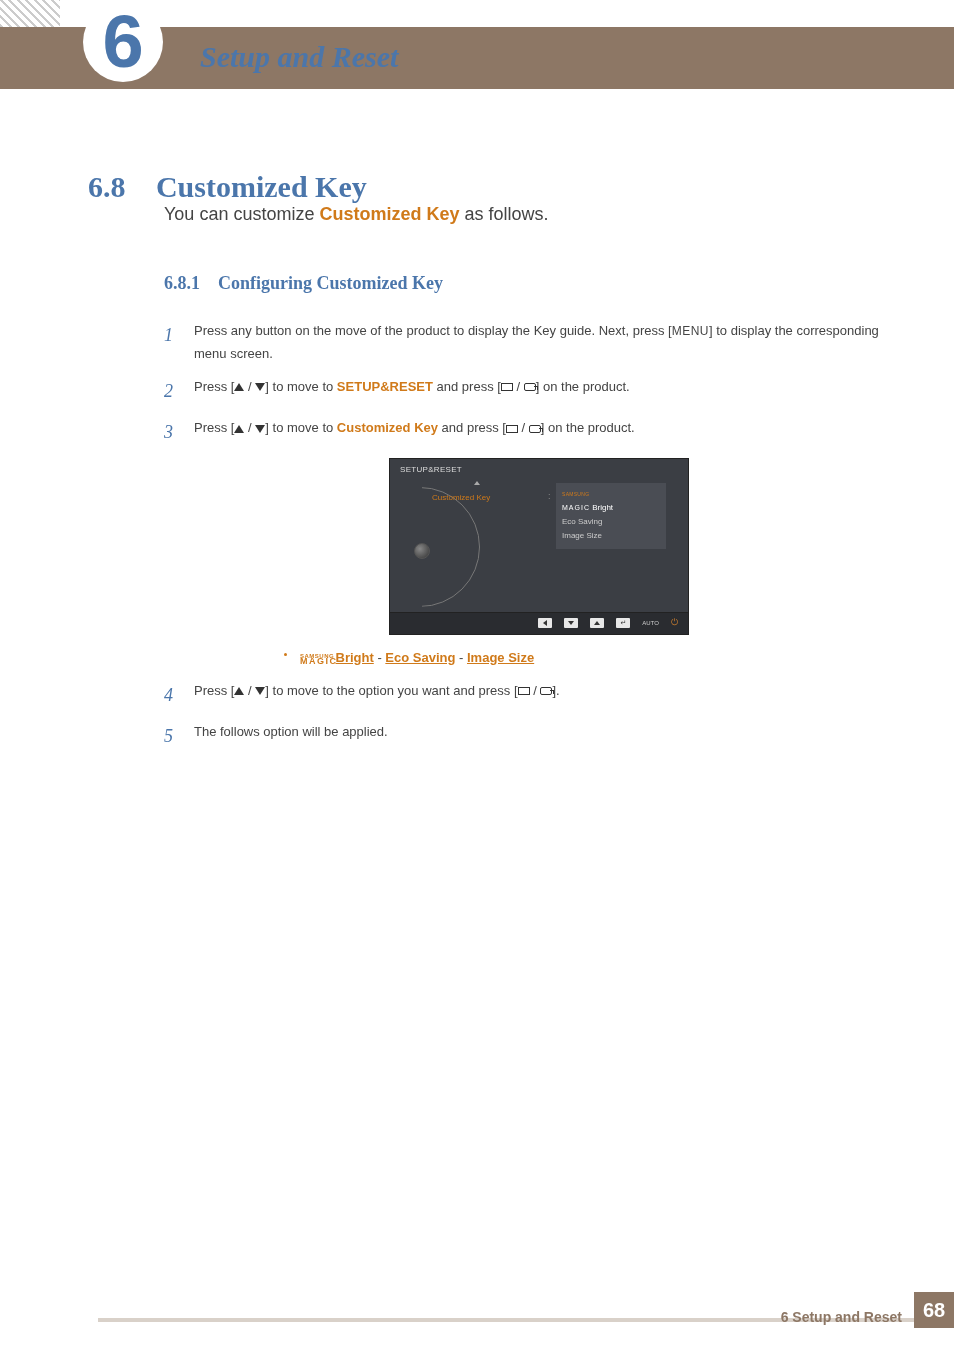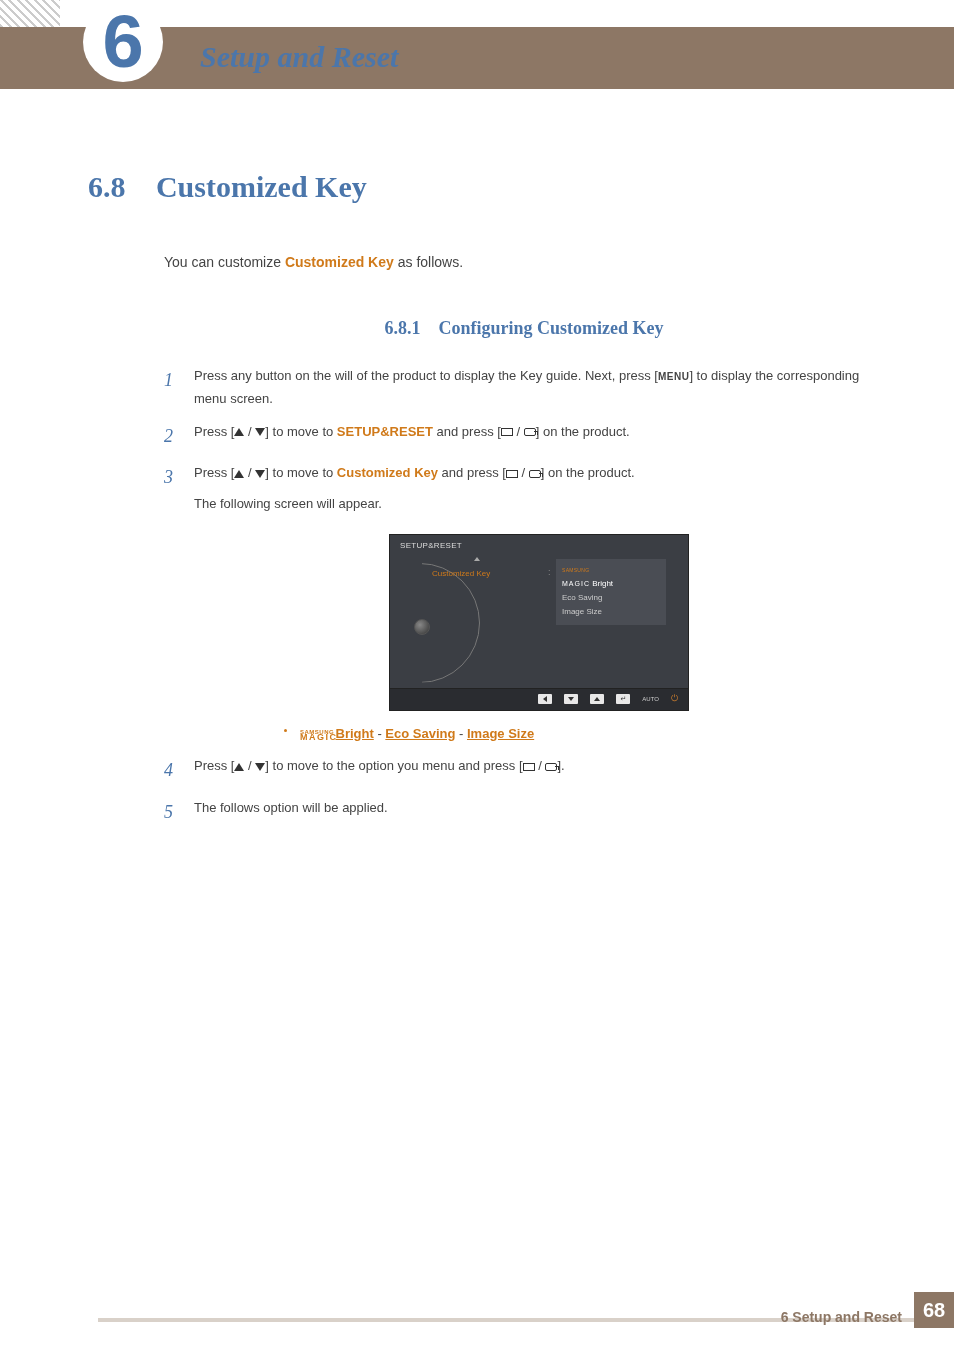--- a/index.html
+++ b/index.html
@@ -70,34 +70,32 @@
   }
   .sec-title {
     font-family: Georgia, serif;
     font-size: 30px;
     font-weight: bold;
     color: #4b76ab;
     display: inline-block;
     margin-left: 26px;
   }
   .intro {
-    margin-top: 50px;
     margin-left: 76px;
-    font-size: 14px;
+    font-size: 18px;
     color: #444;
   }
   .highlight { color: #d07a1a; font-weight: bold; }
   .subsec {
     margin-top: 48px;
     margin-left: 76px;
     font-family: Georgia, serif;
     font-size: 18px;
     font-weight: bold;
     color: #4b76ab;
-    text-align: center;
   }
   .subsec .subnum { margin-right: 18px; }
   .steps {
     margin-top: 26px;
     margin-left: 76px;
   }
   .step {
     display: flex;
     margin-bottom: 10px;
     font-size: 13px;
@@ -106,21 +104,21 @@
   }
   .step-num {
     font-family: Georgia, serif;
     font-style: italic;
     font-size: 18px;
     color: #4b76ab;
     width: 30px;
     flex-shrink: 0;
   }
   .step-body { flex: 1; }
-  .menu-txt { font-family: Arial, sans-serif; font-weight: bold; font-size: 10px; letter-spacing: 0.5px; }
+  .menu-txt { font-family: Arial, sans-serif; font-weight: normal; font-size: 12px; letter-spacing: 0.5px; }
   .tri-up {
     display: inline-block;
     width: 0; height: 0;
     border-left: 5px solid transparent;
     border-right: 5px solid transparent;
     border-bottom: 8px solid #333;
     vertical-align: middle;
   }
   .tri-down {
     display: inline-block;
@@ -328,36 +326,35 @@
 
   <p class="subsec">
     <span class="subnum">6.8.1</span><span>Configuring Customized Key</span>
   </p>
 
   <div class="steps">
 
     <div class="step">
       <div class="step-num">1</div>
       <div class="step-body">
-        <span>Press any button on the will of the product to display the Key guide. Next, press [</span><span class="menu-txt">MENU</span><span>] to display the corresponding menu screen.</span>
+        <span>Press any button on the move of the product to display the Key guide. Next, press [</span><span class="menu-txt">MENU</span><span>] to display the corresponding menu screen.</span>
       </div>
     </div>
 
     <div class="step">
       <div class="step-num">2</div>
       <div class="step-body">
         <span>Press [</span><span class="tri-up"></span> / <span class="tri-down"></span><span>] to move to </span><span class="highlight">SETUP&amp;RESET</span><span> and press [</span><span class="rect-icon"></span> / <span class="rect-icon2"></span><span>] on the product.</span>
       </div>
     </div>
 
     <div class="step">
       <div class="step-num">3</div>
       <div class="step-body">
         <span>Press [</span><span class="tri-up"></span> / <span class="tri-down"></span><span>] to move to </span><span class="highlight">Customized Key</span><span> and press [</span><span class="rect-icon"></span> / <span class="rect-icon2"></span><span>] on the product.</span>
-        <div class="subline">The following screen will appear.</div>
 
         <div class="osd-shot">
           <div class="osd-top">
             <div class="osd-title">SETUP&amp;RESET</div>
             <div class="osd-arc"></div>
             <div class="osd-knob"></div>
             <div class="osd-tri-up"></div>
             <div class="osd-item">Customized Key</div>
             <div class="osd-colon">:</div>
             <div class="osd-options">
@@ -390,21 +387,21 @@
             <span class="sm">SAMSUNG</span>
             <span class="lg">MAGIC</span>
           </span><a class="link-u">Bright</a><span> - </span><a class="link-u">Eco Saving</a><span> - </span><a class="link-u">Image Size</a>
         </div>
       </div>
     </div>
 
     <div class="step">
       <div class="step-num">4</div>
       <div class="step-body">
-        <span>Press [</span><span class="tri-up"></span> / <span class="tri-down"></span><span>] to move to the option you menu and press [</span><span class="rect-icon"></span> / <span class="rect-icon2"></span><span>].</span>
+        <span>Press [</span><span class="tri-up"></span> / <span class="tri-down"></span><span>] to move to the option you want and press [</span><span class="rect-icon"></span> / <span class="rect-icon2"></span><span>].</span>
       </div>
     </div>
 
     <div class="step">
       <div class="step-num">5</div>
       <div class="step-body">The follows option will be applied.</div>
     </div>
 
   </div>
 </div>

